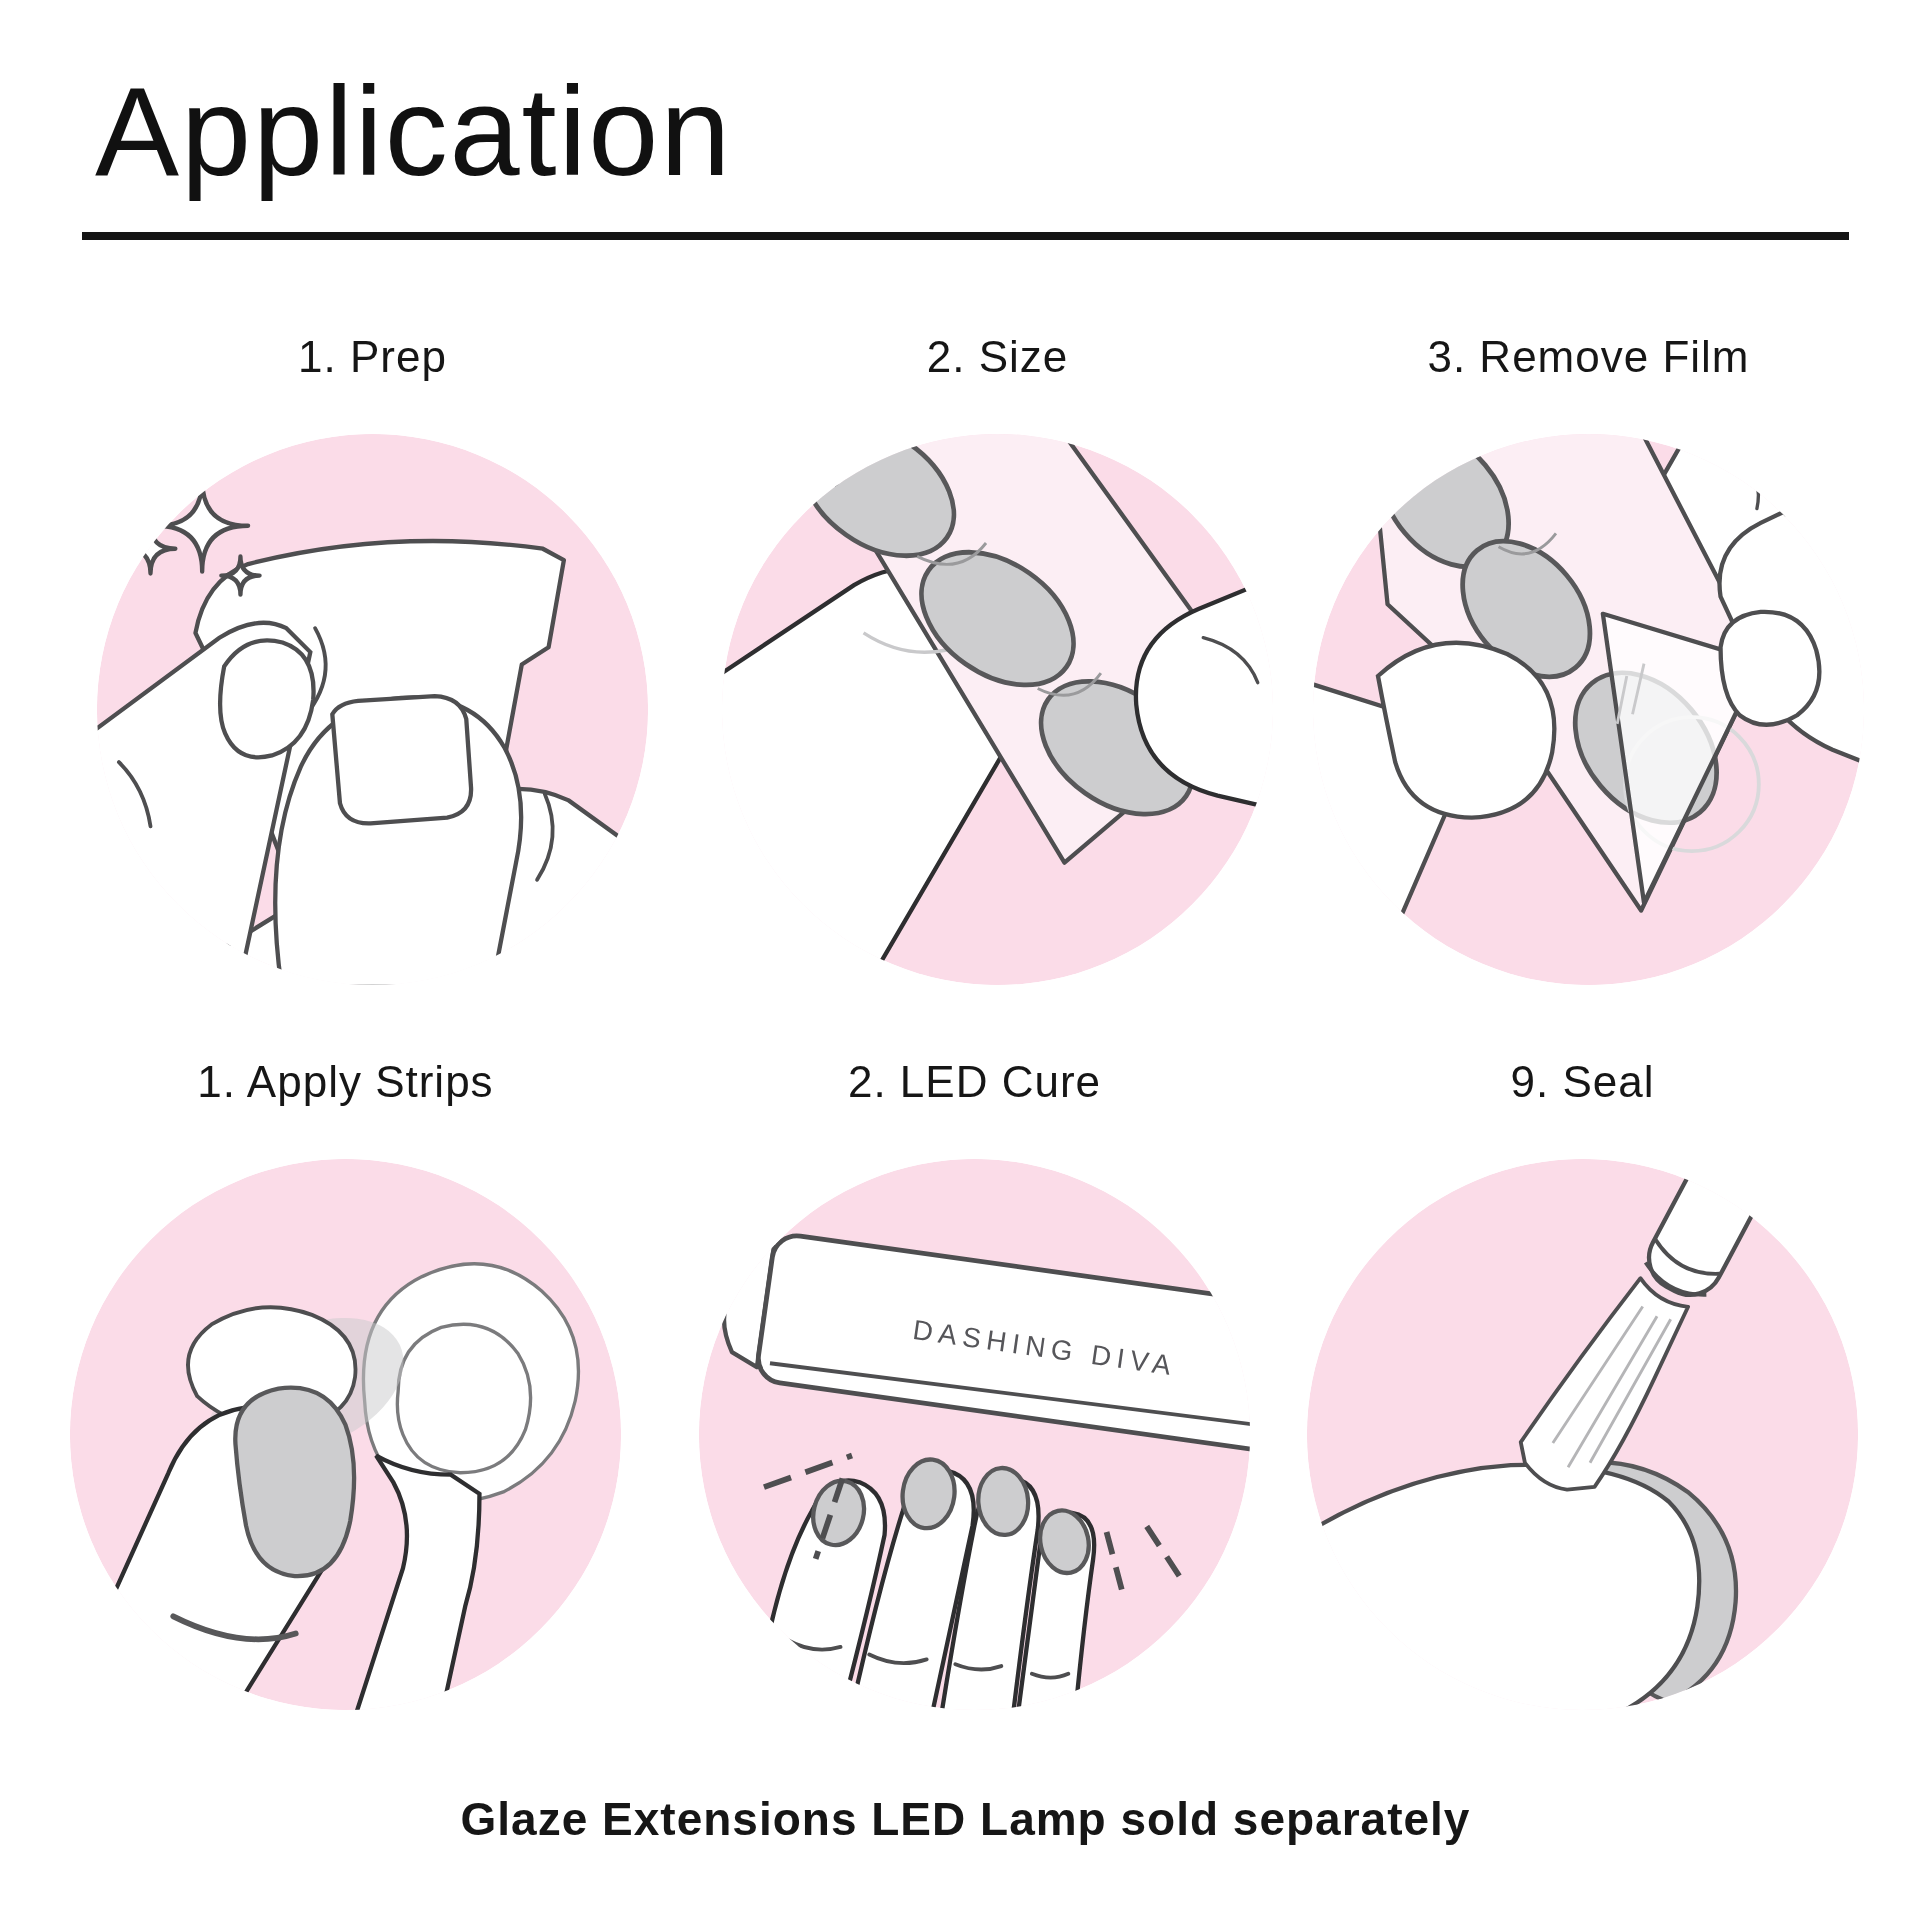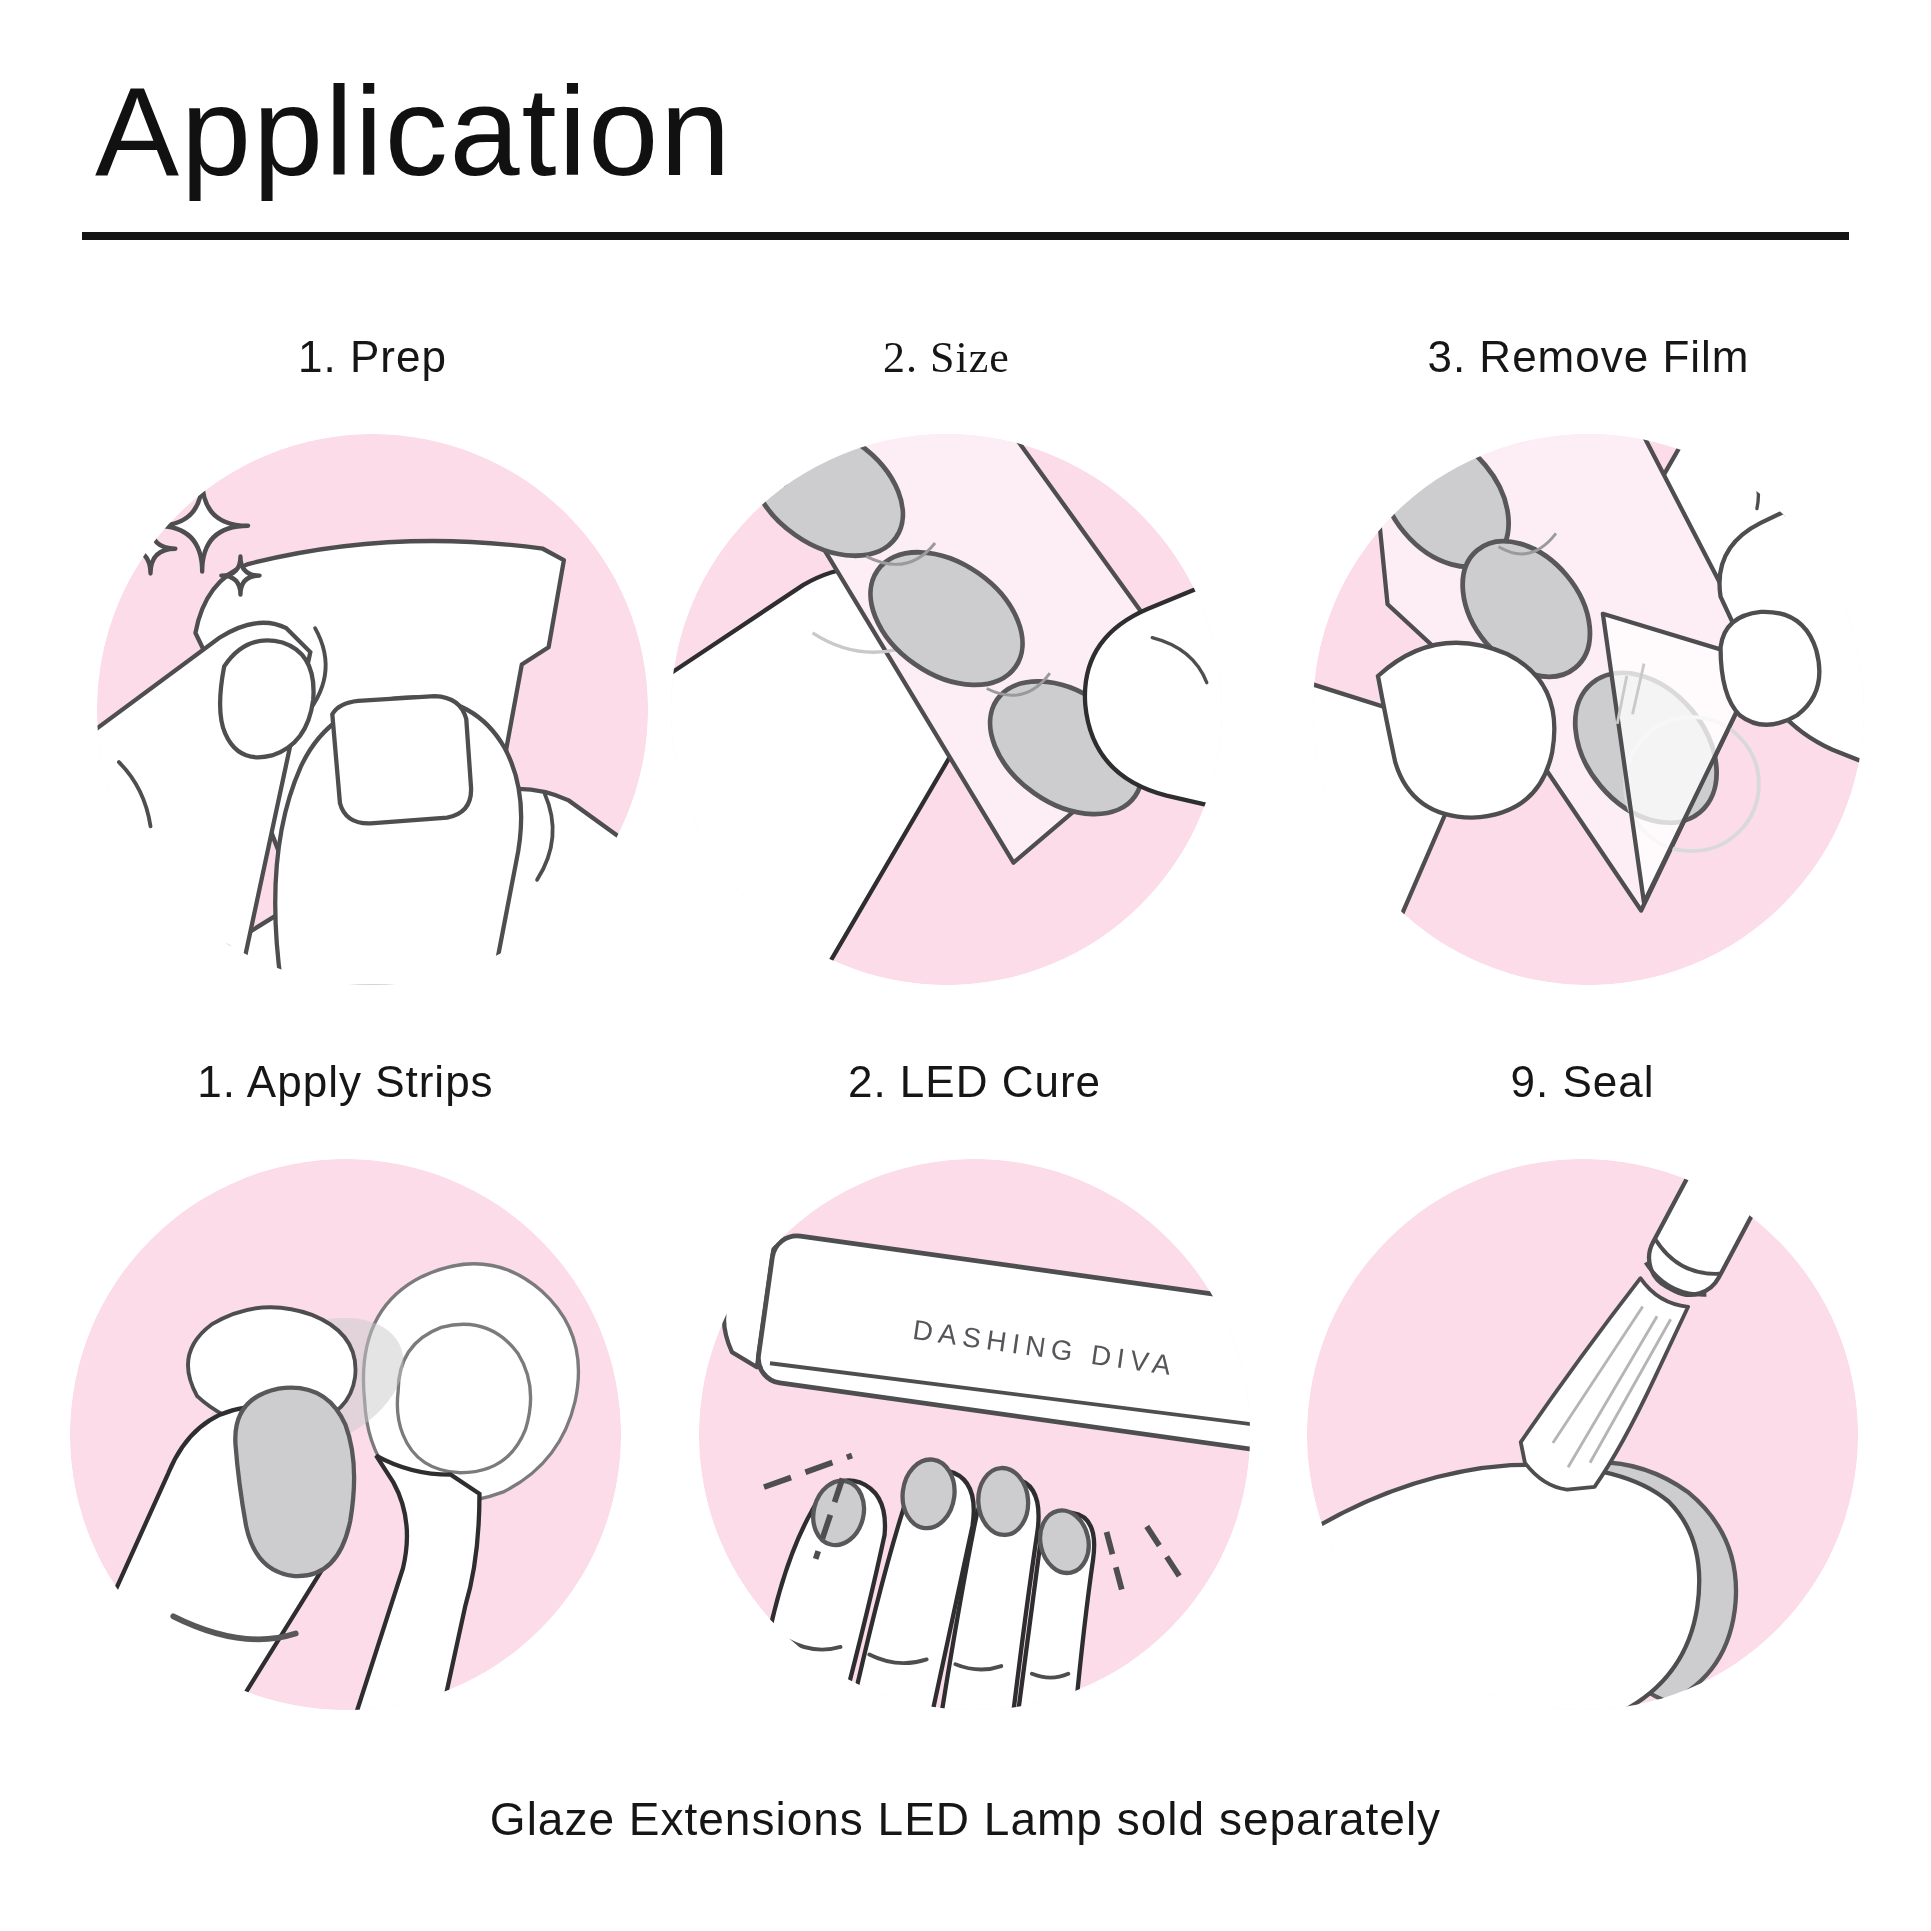--- a/index.html
+++ b/index.html
@@ -14,28 +14,28 @@
   .divider{
     position:absolute;left:82px;top:232px;width:1767px;height:7.7px;background:#141414;
   }
   .step{position:absolute;width:555px;}
   .step-label{
     height:108px;display:flex;align-items:flex-start;justify-content:center;
     font-size:44px;font-weight:300;letter-spacing:1px;color:#161616;padding-top:7.7px;box-sizing:border-box;
   }
   .step svg{display:block;width:555px;height:555px;}
   .s1{left:95px;top:324px;}
-  .s2{left:669px;top:324px;font-family:Liberation Serif, serif;}
+  .s2{left:720px;top:324px;}
   .s3{left:1311px;top:324px;}
   .s4{left:68px;top:1049px;}
   .s5{left:697px;top:1049px;}
   .s6{left:1305px;top:1049px;}
   .footnote{
     position:absolute;left:0;top:1792px;width:1931px;text-align:center;
-    font-size:46px;font-weight:400;letter-spacing:1px;color:#161616;
+    font-size:46px;font-weight:700;letter-spacing:1px;color:#161616;
   }
   .ill path,.ill circle,.ill ellipse,.ill line{vector-effect:none;}
   text.brand{
     font-family:"Liberation Sans",sans-serif;font-size:29px;font-weight:400;
     letter-spacing:6px;fill:#56565a;
   }
 </style>
 </head>
 <body>
 

